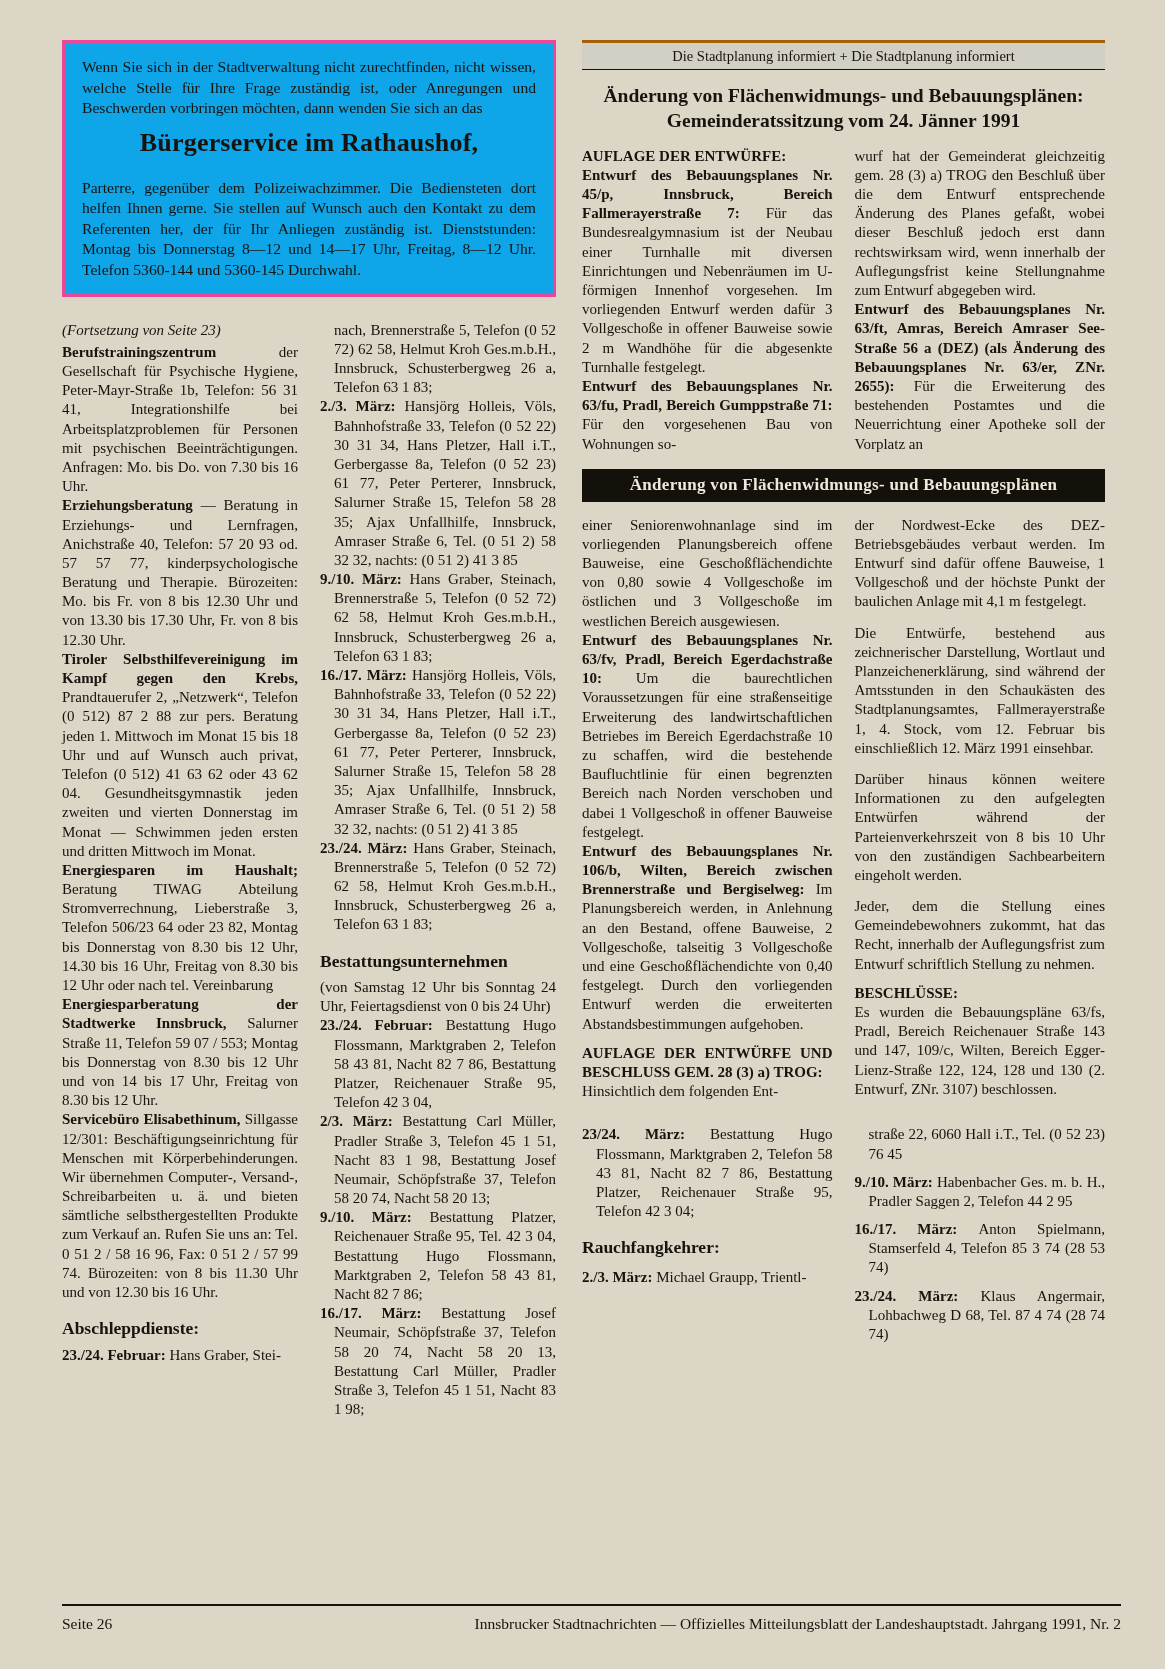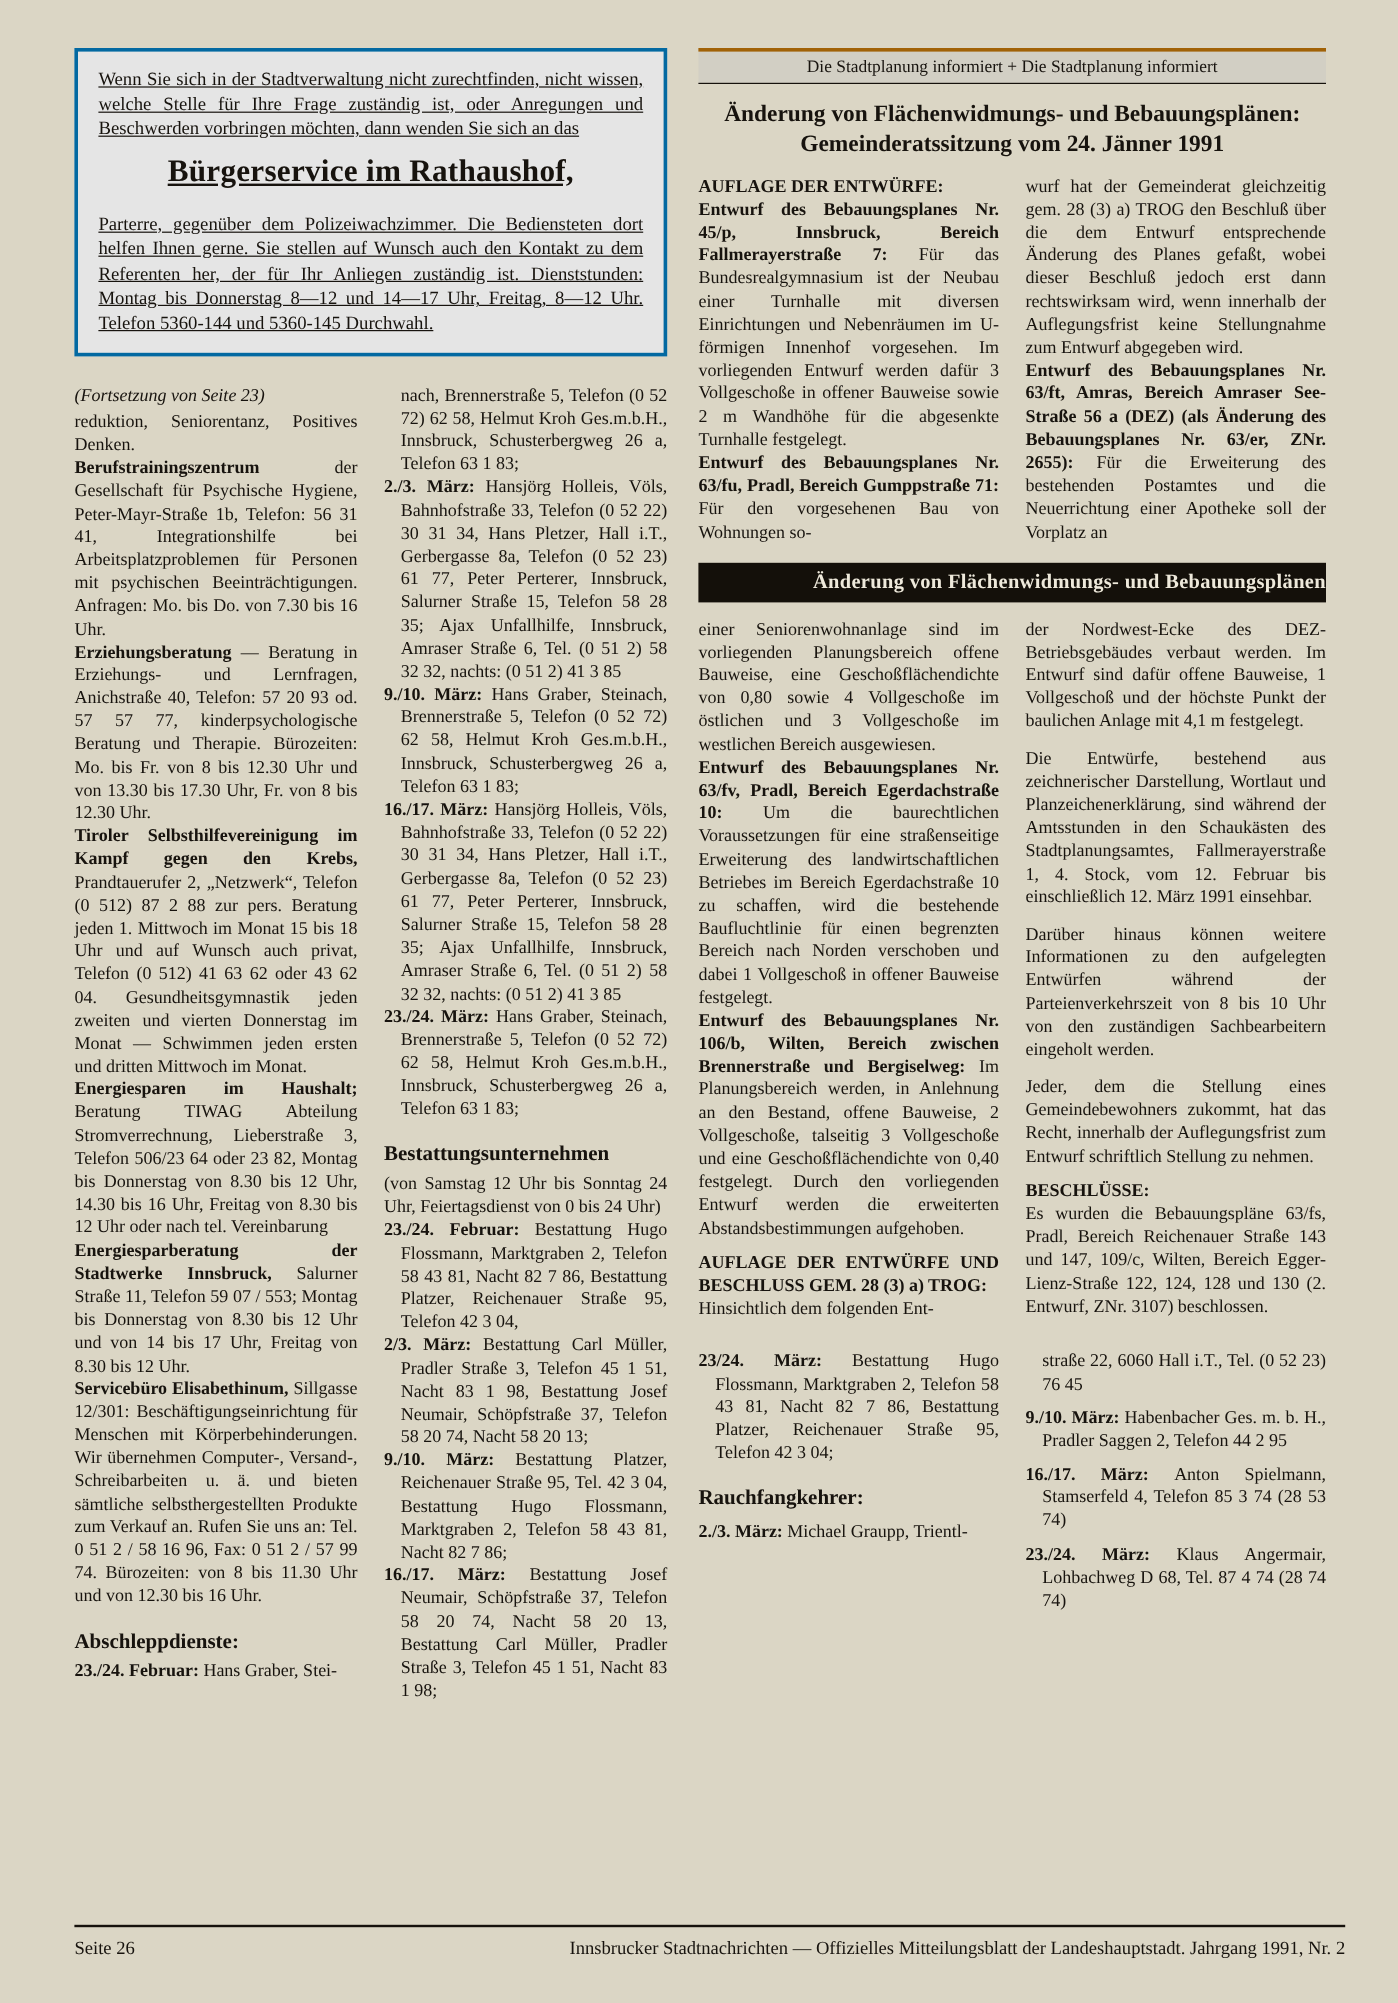--- a/index.html
+++ b/index.html
@@ -11,25 +11,24 @@
     color: #17130e;
     position: relative;
     overflow: hidden;
   }
   .page { position: absolute; left: 0; top: 0; right: 0; bottom: 0; padding: 40px 60px 0 62px; }
   .body-row { display: flex; gap: 26px; }
   .half-left { width: 494px; flex: none; }
   .half-right { flex: 1; min-width: 0; }
 
   .bs-box {
-    border: 3px solid #0369a1;
-    background: #e5e5e5;
+    border: 3px solid #ec4899;
+    background: #0ea5e9;
     padding: 14px 17px 13px;
     margin-bottom: 24px;
-    text-decoration: underline;
   }
   .bs-intro, .bs-body { margin: 0; font-size: 15.6px; line-height: 1.32; text-align: justify; }
   .bs-title { margin: 9px 0 20px; font-size: 26px; text-align: center; font-weight: bold; letter-spacing: 0.2px; }
 
   .sp-kicker {
     border-top: 3px solid #a16207;
     border-bottom: 1.5px solid #16120c;
     background: #d2cfc4;
     text-align: center;
     font-size: 14.5px;
@@ -47,21 +46,21 @@
   .p-hang { padding-left: 14px; text-indent: -14px; }
   .p-cont { padding-left: 14px; }
   .p-gpara { margin-top: 12px !important; }
 
   .sp-banner {
     margin: 15px 0 14px;
     background: #14100a;
     color: #eee9db;
     font-weight: bold;
     font-size: 17px;
-    text-align: right;
+    text-align: center;
     padding: 6px 0 7px;
     letter-spacing: 0.3px;
   }
   .cols-last { margin-top: 24px; }
   .cols-last .p-hang { margin-top: 9px; }
 
   .footer {
     position: absolute;
     left: 62px; right: 44px; bottom: 36px;
     border-top: 2px solid #16120c;
@@ -79,21 +78,20 @@
 
     <div class="half-left">
       <div class="bs-box">
         <p class="bs-intro">Wenn Sie sich in der Stadtverwaltung nicht zurechtfinden, nicht wissen, welche Stelle für Ihre Frage zuständig ist, oder Anregungen und Beschwerden vorbringen möchten, dann wenden Sie sich an das</p>
         <h1 class="bs-title">Bürgerservice im Rathaushof,</h1>
         <p class="bs-body">Parterre, gegenüber dem Polizeiwachzimmer. Die Bediensteten dort helfen Ihnen gerne. Sie stellen auf Wunsch auch den Kontakt zu dem Referenten her, der für Ihr Anliegen zuständig ist. Dienststunden: Montag bis Donnerstag 8—12 und 14—17 Uhr, Freitag, 8—12 Uhr. Telefon 5360-144 und 5360-145 Durchwahl.</p>
       </div>
       <div class="two-col">
         <div class="col">
             <p class="p-italic"><span>(Fortsetzung von Seite 23)</span></p>
-            <p class="p-para"><span>reduktion, Seniorentanz, Positives Denken.</span></p>
             <p class="p-para"><b>Berufstrainingszentrum </b><span>der Gesellschaft für Psychische Hygiene, Peter-Mayr-Straße 1b, Telefon: 56 31 41, Integrationshilfe bei Arbeitsplatzproblemen für Personen mit psychischen Beeinträchtigungen. Anfragen: Mo. bis Do. von 7.30 bis 16 Uhr.</span></p>
             <p class="p-para"><b>Erziehungsberatung </b><span>— Beratung in Erziehungs- und Lernfragen, Anichstraße 40, Telefon: 57 20 93 od. 57 57 77, kinderpsychologische Beratung und Therapie. Bürozeiten: Mo. bis Fr. von 8 bis 12.30 Uhr und von 13.30 bis 17.30 Uhr, Fr. von 8 bis 12.30 Uhr.</span></p>
             <p class="p-para"><b>Tiroler Selbsthilfevereinigung im Kampf gegen den Krebs, </b><span>Prandtauerufer 2, „Netzwerk“, Telefon (0 512) 87 2 88 zur pers. Beratung jeden 1. Mittwoch im Monat 15 bis 18 Uhr und auf Wunsch auch privat, Telefon (0 512) 41 63 62 oder 43 62 04. Gesundheitsgymnastik jeden zweiten und vierten Donnerstag im Monat — Schwimmen jeden ersten und dritten Mittwoch im Monat.</span></p>
             <p class="p-para"><b>Energiesparen im Haushalt; </b><span>Beratung TIWAG Abteilung Stromverrechnung, Lieberstraße 3, Telefon 506/23 64 oder 23 82, Montag bis Donnerstag von 8.30 bis 12 Uhr, 14.30 bis 16 Uhr, Freitag von 8.30 bis 12 Uhr oder nach tel. Vereinbarung</span></p>
             <p class="p-para"><b>Energiesparberatung der Stadtwerke Innsbruck, </b><span>Salurner Straße 11, Telefon 59 07 / 553; Montag bis Donnerstag von 8.30 bis 12 Uhr und von 14 bis 17 Uhr, Freitag von 8.30 bis 12 Uhr.</span></p>
             <p class="p-para"><b>Servicebüro Elisabethinum, </b><span>Sillgasse 12/301: Beschäftigungseinrichtung für Menschen mit Körperbehinderungen. Wir übernehmen Computer-, Versand-, Schreibarbeiten u. ä. und bieten sämtliche selbsthergestellten Produkte zum Verkauf an. Rufen Sie uns an: Tel. 0 51 2 / 58 16 96, Fax: 0 51 2 / 57 99 74. Bürozeiten: von 8 bis 11.30 Uhr und von 12.30 bis 16 Uhr.</span></p>
             <p class="p-h-lg"><span>Abschleppdienste:</span></p>
             <p class="p-hang"><b>23./24. Februar: </b><span>Hans Graber, Stei-</span></p>
           </div>
         <div class="col">

